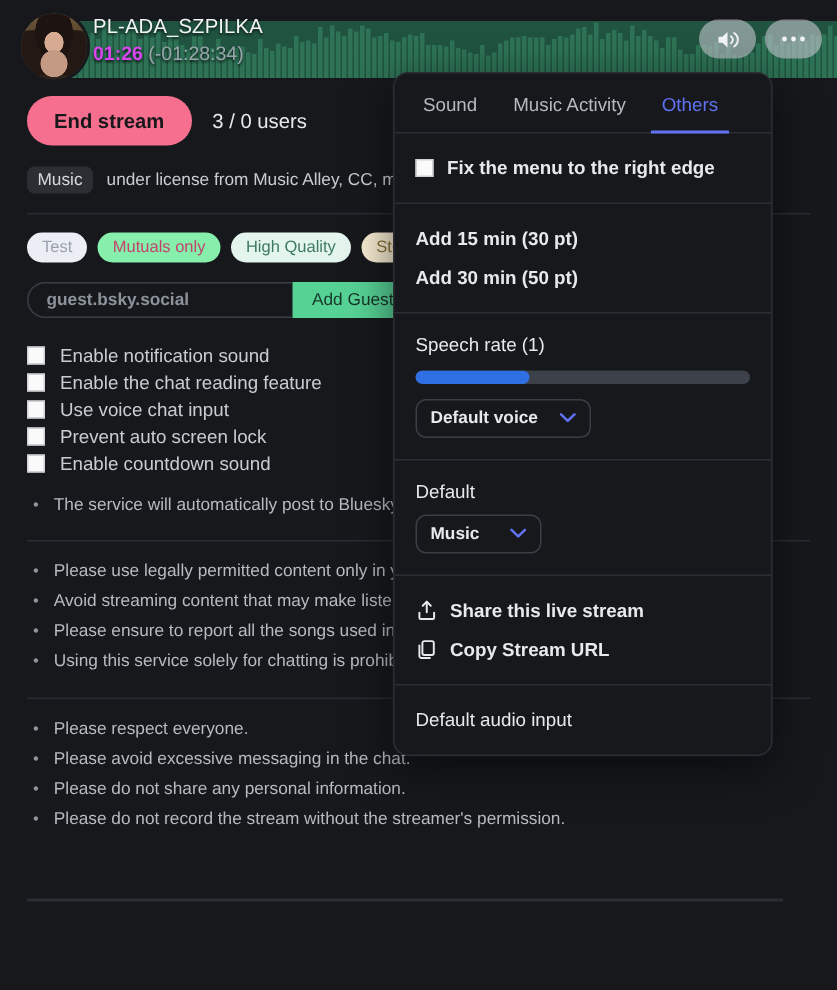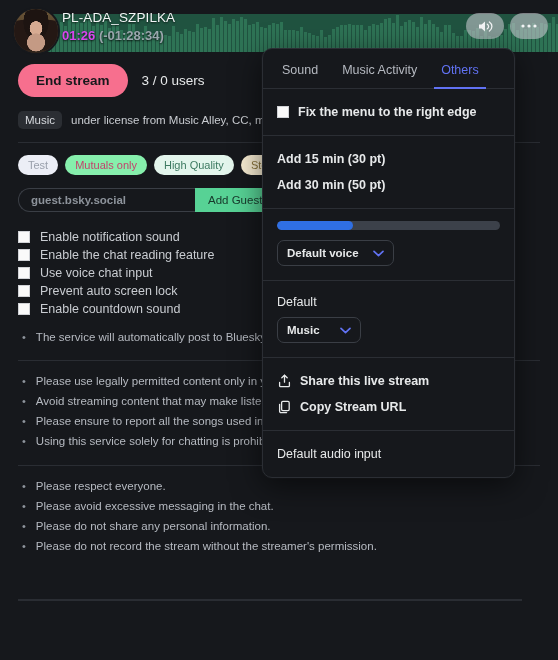--- a/index.html
+++ b/index.html
@@ -77,21 +77,21 @@
     color: #f2f4f5;
     text-shadow: 0 1px 2px rgba(0,0,0,.7);
   }
   #time-row {
     margin-top: 3px;
     font-size: 13px;
     font-weight: bold;
     text-shadow: 0 1px 2px rgba(0,0,0,.8);
   }
   #elapsed { color: #d946ef; }
-  #remaining { color: #9aa6ad; font-weight: bold; }
+  #remaining { color: #9aa6ad; font-weight: normal; }
 
   .round-btn {
     position: absolute;
     top: 13px;
     height: 26px;
     border-radius: 14px;
     background: rgba(190,196,200,.62);
     display: flex;
     align-items: center;
     justify-content: center;
@@ -641,20 +641,21 @@
   <div class="menu-section" id="add-time-section">
       <div class="menu-row bold">
         <span>Add 15 min (30 pt)</span>
       </div>
       <div class="menu-row bold">
         <span>Add 30 min (50 pt)</span>
       </div>
     </div>
 
   <div class="menu-section">
+    <div class="sec-label">Speech rate (1)</div>
     <div class="slider-wrap">
       <div class="slider-track">
         <div class="slider-fill" id="speech-fill" style="width: 34%;"></div>
       </div>
     </div>
     <button class="select-btn">
       <span>Default voice</span>
       <span class="chev">
         <svg width="11" height="7" viewBox="0 0 11 7" fill="none">
           <path d="M1 1.3 5.5 5.6 10 1.3" stroke="#6172f3" stroke-width="1.7" stroke-linecap="round" stroke-linejoin="round"></path>

